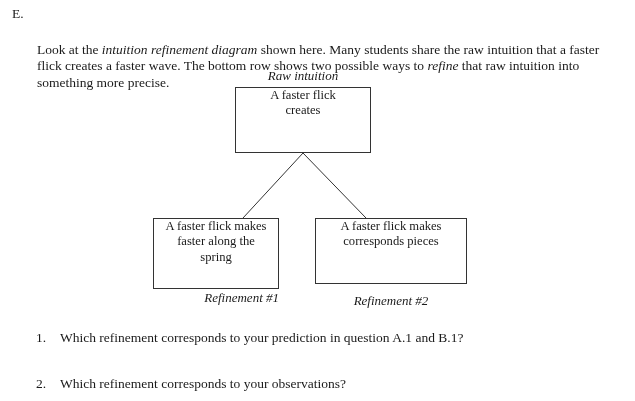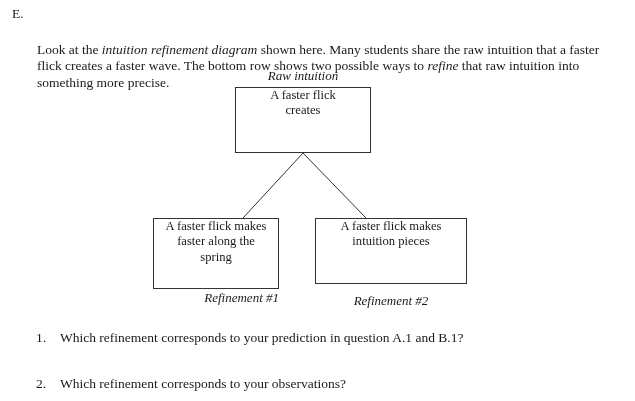--- a/index.html
+++ b/index.html
@@ -170,21 +170,21 @@
 
   <div class="dbox" id="box-ref1">
     <span class="line">A faster flick makes</span>
     <span class="line">faster along the</span>
     <span class="line">spring</span>
   </div>
   <div class="dcaption" id="cap-ref1">Refinement #1</div>
 
   <div class="dbox" id="box-ref2">
     <span class="line">A faster flick makes</span>
-    <span class="line">intuition pieces</span>
+    <span class="line">corresponds pieces</span>
   </div>
   <div class="dcaption" id="cap-ref2">Refinement #2</div>
 
 </div>
 
 <div class="qlist">
   <div class="qitem">
     <div class="q-marker">1.</div>
     <div class="q-text">Which refinement corresponds to your prediction in question A.1 and B.1?</div>
   </div>

